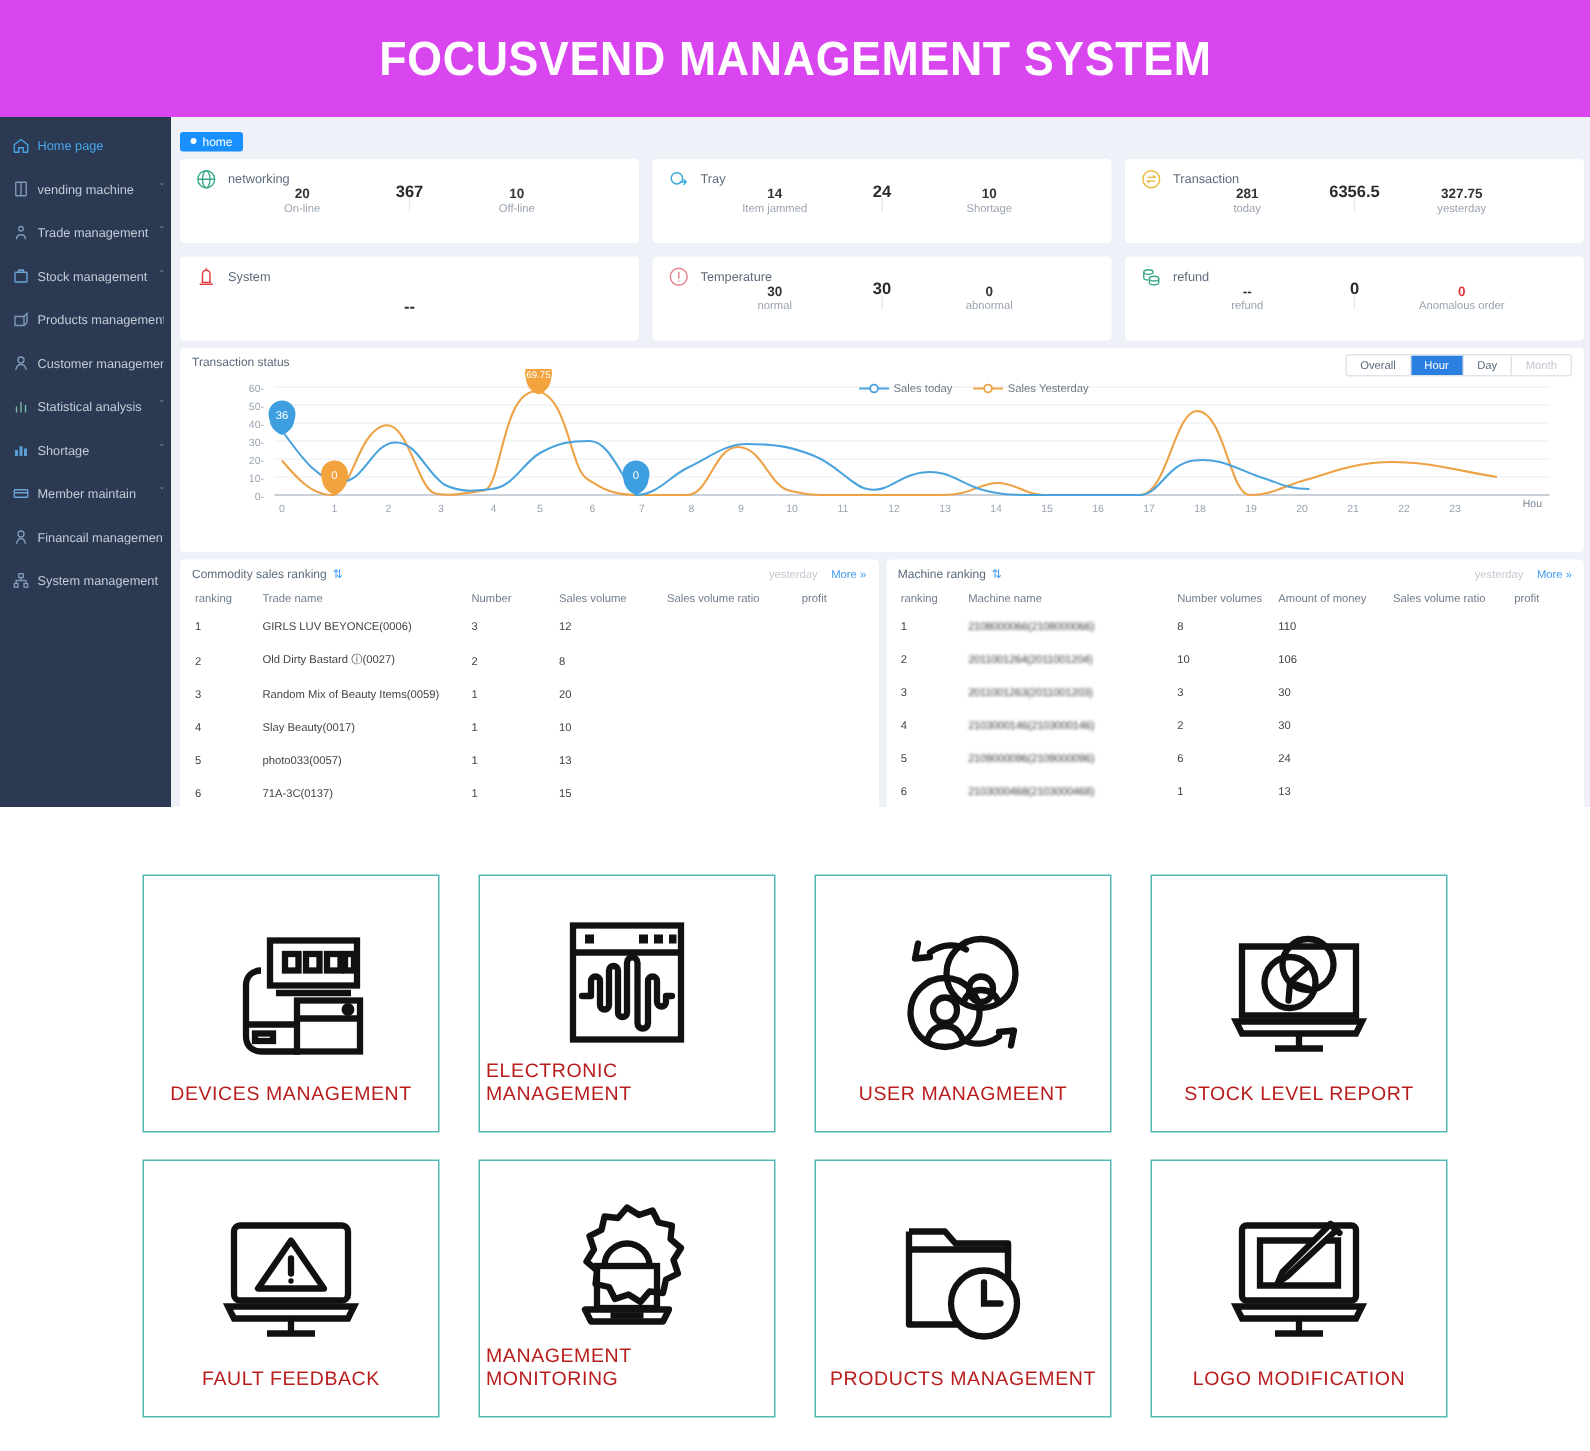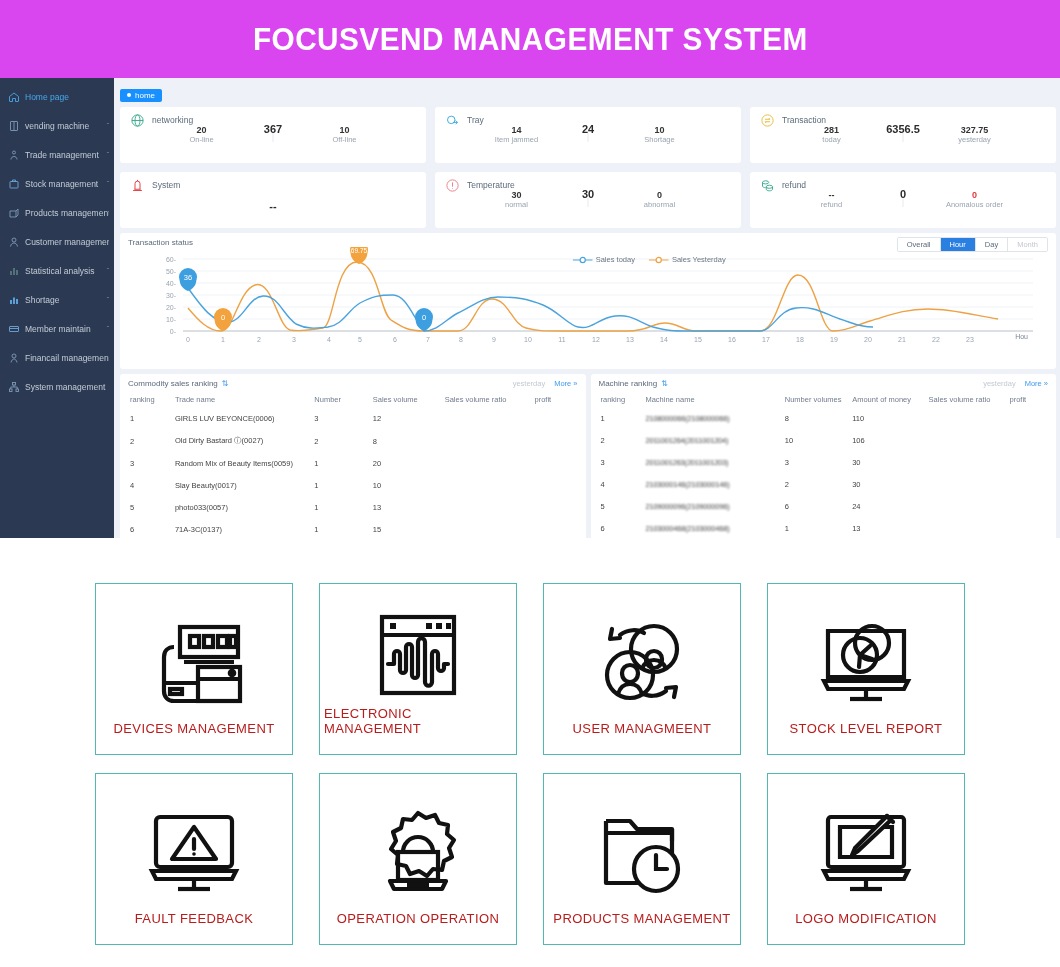--- a/index.html
+++ b/index.html
@@ -722,21 +722,21 @@
   <div class="tile">
     <span class="glyph">
       <svg width="106" height="92" viewBox="0 0 106 92" fill="none" stroke="#111" stroke-width="4.2">
         <path d="M53 6l8 5 9-3 4 8 9 2-1 9 7 6-5 8 3 9-8 4-2 9-9-1-6 7-8-5-9 3-4-8-9-2 1-9-7-6 5-8-3-9 8-4 2-9 9 1z" stroke-linejoin="round"></path>
         <path d="M38 45a15 15 0 0 1 30 0"></path>
         <rect x="33" y="45" width="40" height="28"></rect>
         <path d="M25 74h56l-4 8H29z" stroke-linejoin="round"></path>
         <line x1="42" y1="78" x2="64" y2="78"></line>
       </svg>
     </span>
-    <span class="tlabel">OPERATION OPERATION</span>
+    <span class="tlabel">MANAGEMENT MONITORING</span>
   </div>
 
   <div class="tile">
     <span class="glyph">
       <svg width="104" height="92" viewBox="0 0 104 92" fill="none" stroke="#111" stroke-width="4.2">
         <path d="M16 14h24l7 8h35v12" stroke-linejoin="round"></path>
         <path d="M16 14v62h66V22" stroke-linejoin="round"></path>
         <line x1="16" y1="26" x2="82" y2="26"></line>
         <circle cx="66" cy="62" r="22" fill="#fff"></circle>
         <path d="M66 48v14h11" stroke-linecap="round"></path>

